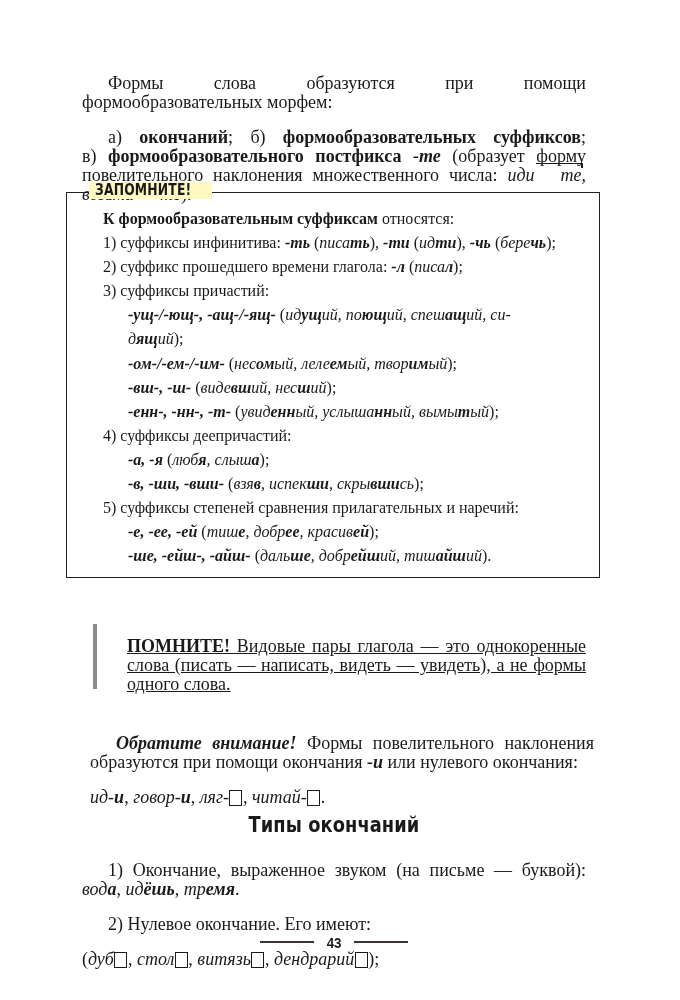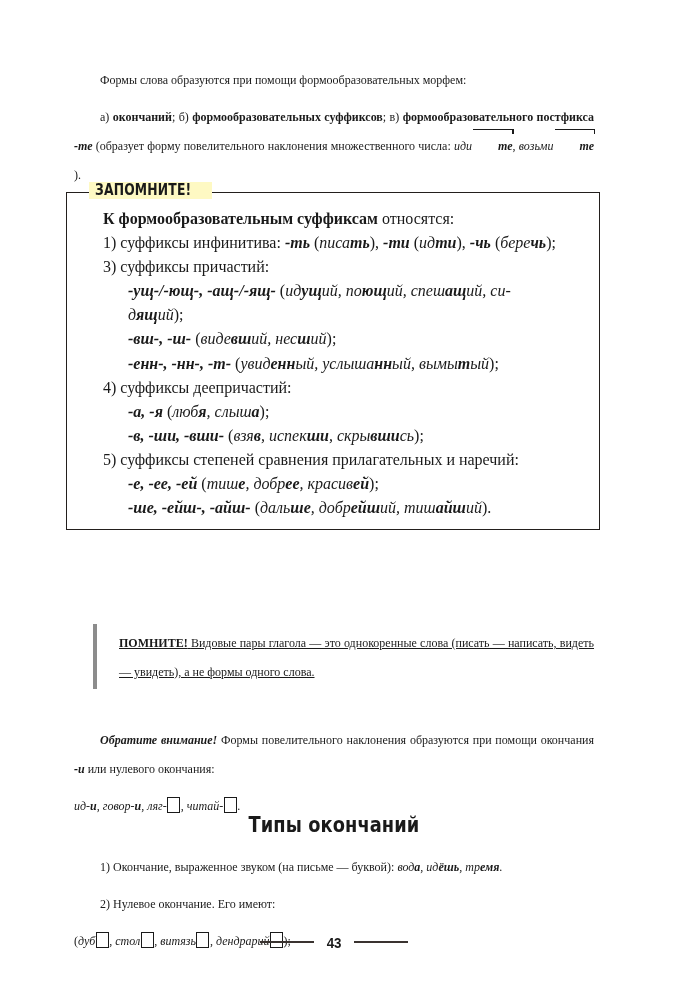--- a/index.html
+++ b/index.html
@@ -18,24 +18,24 @@
   .page {
     position: absolute;
     left: 66px;
     top: 0;
     width: 536px;
     height: 1000px;
   }
 
   
   .para {
-    font-size: 12px;
-    line-height: 29px;
+    font-size: 18px;
+    line-height: 19px;
     text-align: justify;
-    margin: 8px;
+    margin: 16px;
     hyphens: none;
   }
   .indent { text-indent: 26px; }
   b, .b { font-weight: bold; }
   i, .i { font-style: italic; }
   .bi { font-weight: bold; font-style: italic; }
 
   
   #intro {
     position: absolute;
@@ -99,21 +99,21 @@
     top: 3px;
     width: 4px;
     height: 65px;
     background: #8c8c8c;
   }
   #note-box .para { text-align: justify; }
 
   
   #attention {
     position: absolute;
-    left: 0;
+    left: 8px;
     top: 718px;
     width: 536px;
   }
 
   
   #types-heading {
     position: absolute;
     left: 0;
     top: 812px;
     width: 536px;
@@ -144,21 +144,20 @@
     border: 1.1px solid #1a1a1a;
     vertical-align: -2.5px;
     margin: 0 0.5px;
     box-sizing: border-box;
   }
 
   
   .sfx {
     position: relative;
     display: inline-block;
-    font-weight: bold;
   }
   .sfx::before {
     content: "";
     position: absolute;
     left: 1px;
     right: -1px;
     top: -3px;
     height: 1.3px;
     background: #1a1a1a;
   }
@@ -217,27 +216,32 @@
 
     <p class="box-line lvl1"><b>К формообразовательным суффиксам</b>
       <span>относятся:</span></p>
 
     <p class="box-line lvl1 just"><span>1)</span>
       <span>суффиксы инфинитива:</span>
       <span class="bi">-ть</span> (<i>писа<b>ть</b></i>),
       <span class="bi">-ти</span> (<i>ид<b>ти</b></i>),
       <span class="bi">-чь</span> (<i>бере<b>чь</b></i>);</p>
 
+    <p class="box-line lvl1"><span>2)</span>
+      <span>суффикс прошедшего времени глагола:</span>
+      <span class="bi">-л</span> (<i>писа<b>л</b></i>);</p>
 
     <p class="box-line lvl1"><span>3)</span>
       <span>суффиксы причастий:</span></p>
 
     <p class="box-line lvl2 just"><span class="bi">-ущ-/-ющ-, -ащ-/-ящ-</span> (<i>ид<b>ущ</b>ий,
         по<b>ющ</b>ий, спеш<b>ащ</b>ий, си-<br>д<b>ящ</b>ий</i>);</p>
 
+    <p class="box-line lvl2"><span class="bi">-ом-/-ем-/-им-</span> (<i>нес<b>ом</b>ый,
+        леле<b>ем</b>ый, твор<b>им</b>ый</i>);</p>
 
     <p class="box-line lvl2"><span class="bi">-вш-, -ш-</span> (<i>виде<b>вш</b>ий, нес<b>ш</b>ий</i>);</p>
 
     <p class="box-line lvl2"><span class="bi">-енн-, -нн-, -т-</span> (<i>увид<b>енн</b>ый, услыша<b>нн</b>ый, вымы<b>т</b>ый</i>);</p>
 
     <p class="box-line lvl1"><span>4)</span>
       <span>суффиксы деепричастий:</span></p>
 
     <p class="box-line lvl2"><span class="bi">-а, -я</span> (<i>люб<b>я</b>,
         слыш<b>а</b></i>);</p>

